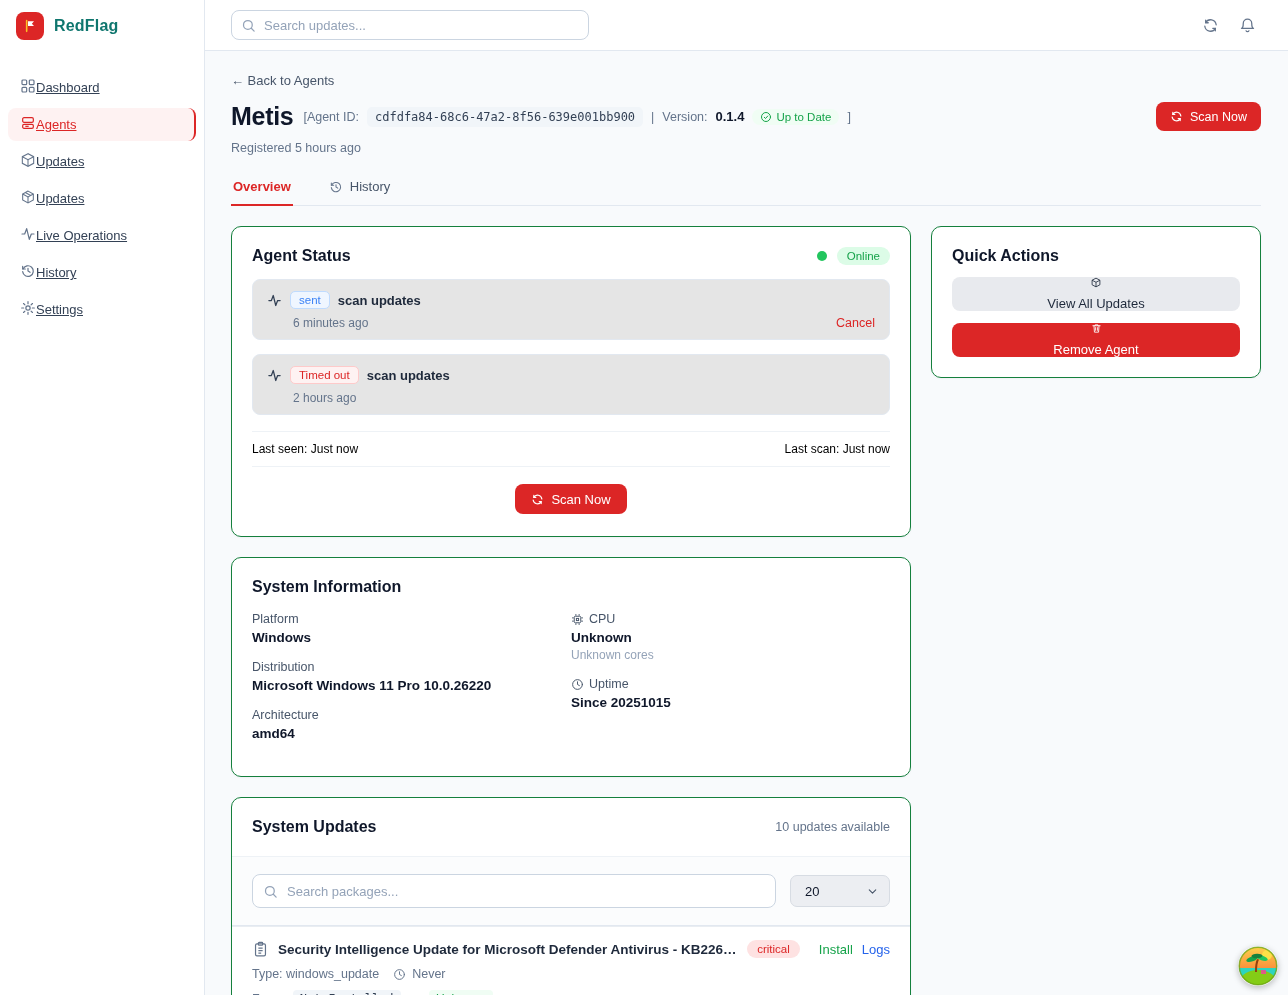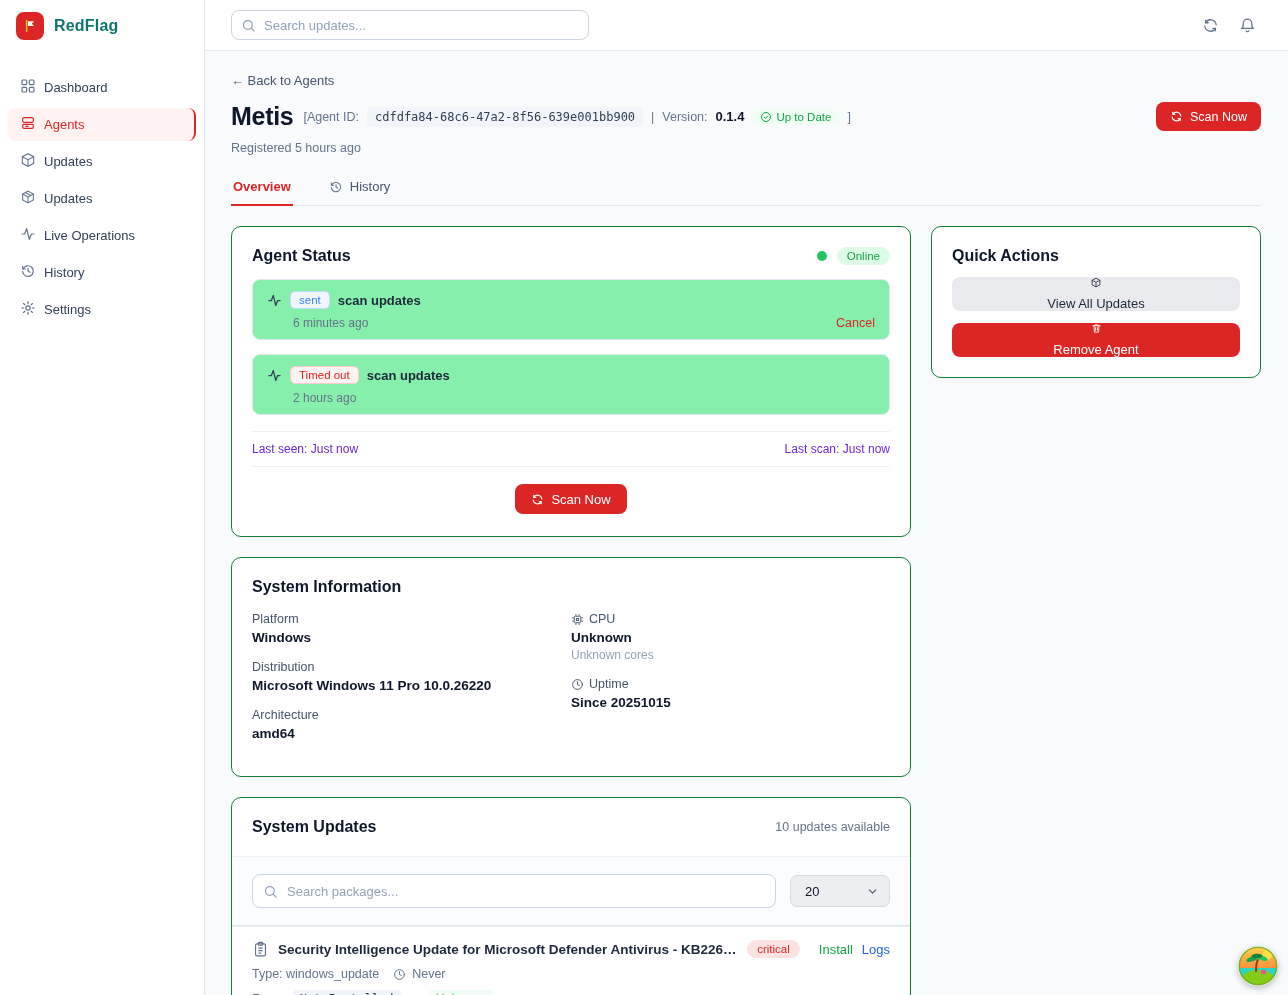--- a/index.html
+++ b/index.html
@@ -16,22 +16,22 @@
     border-right:1px solid #e2e8f0; height:100%;
   }
   .brand { display:flex; align-items:center; gap:10px; padding:11px 16px; height:51px; }
   .brand-logo {
     width:28px; height:28px; background:#dc2626; border-radius:8px;
     display:flex; align-items:center; justify-content:center;
   }
   .brand-name { font-size:16px; font-weight:700; color:#0f766e; letter-spacing:.2px; }
   .side-nav { padding:20px 8px; display:flex; flex-direction:column; gap:4px; }
   .side-item {
-    display:flex; align-items:center; gap:8px; padding:7px 12px;
-    border-radius:8px; color:#334155; font-size:13px; cursor:pointer;
+    display:flex; align-items:center; gap:0; padding:7px 12px;
+    border-radius:8px; color:#334155; font-size:13px; cursor:pointer;text-decoration:underline;
   }
   .side-item svg { color:#64748b; }
   .side-item.active {
     background:#fef2f2; color:#dc2626; font-weight:500;
     border-right:2px solid #dc2626;
   }
   .side-item.active svg { color:#dc2626; }
 
   
   .right { flex:1; display:flex; flex-direction:column; min-width:0; }
@@ -90,32 +90,32 @@
   }
   .card-pad { padding:20px; }
   .card-title { font-size:16px; font-weight:700; color:#0f172a; }
 
   
   .as-head { display:flex; align-items:center; justify-content:space-between; }
   .as-state { display:flex; align-items:center; gap:10px; }
   .dot { width:10px; height:10px; border-radius:50%; background:#22c55e; }
   .pill-online { background:#dcfce7; color:#16a34a; border-radius:10px; padding:3px 10px; font-size:11.5px; }
   .event {
-    background:#86efac; border:1px solid #e2e8f0; border-radius:8px;
+    background:#e5e5e5; border:1px solid #e2e8f0; border-radius:8px;
     padding:11px 14px 9px; margin-top:14px;
   }
   .event-line1 { display:flex; align-items:center; gap:8px; color:#1e293b; font-weight:600; font-size:13px; }
   .event-line1 svg { color:#334155; }
   .event-line2 { display:flex; align-items:center; justify-content:space-between; margin:7px 0 0 26px; }
   .event-time { color:#64748b; font-size:12px; }
   .link-cancel { color:#dc2626; font-size:12.5px; cursor:pointer; text-decoration:none; }
   .badge-sent { background:#eff6ff; border:1px solid #bfdbfe; color:#3b82f6; border-radius:5px; padding:2px 8px; font-size:11.5px; font-weight:500; }
   .badge-timedout { background:#fef2f2; border:1px solid #fecaca; color:#dc2626; border-radius:5px; padding:2px 8px; font-size:11.5px; font-weight:500; }
   .as-footer {
-    display:flex; justify-content:space-between; color:#6d28d9; font-size:12px;
+    display:flex; justify-content:space-between; color:#000000; font-size:12px;
     border-top:1px solid #eef2f6; border-bottom:1px solid #eef2f6;
     padding:10px 0; margin-top:16px;
   }
   .as-scan { display:flex; justify-content:center; padding:17px 0 2px; }
   .btn-red-lg { height:30px; padding:0 16px; font-size:13px; }
 
   
   .qa-btn {
     width:100%; height:34px; border-radius:8px; border:none; cursor:pointer;
     display:flex; align-items:center; justify-content:center; gap:8px;

